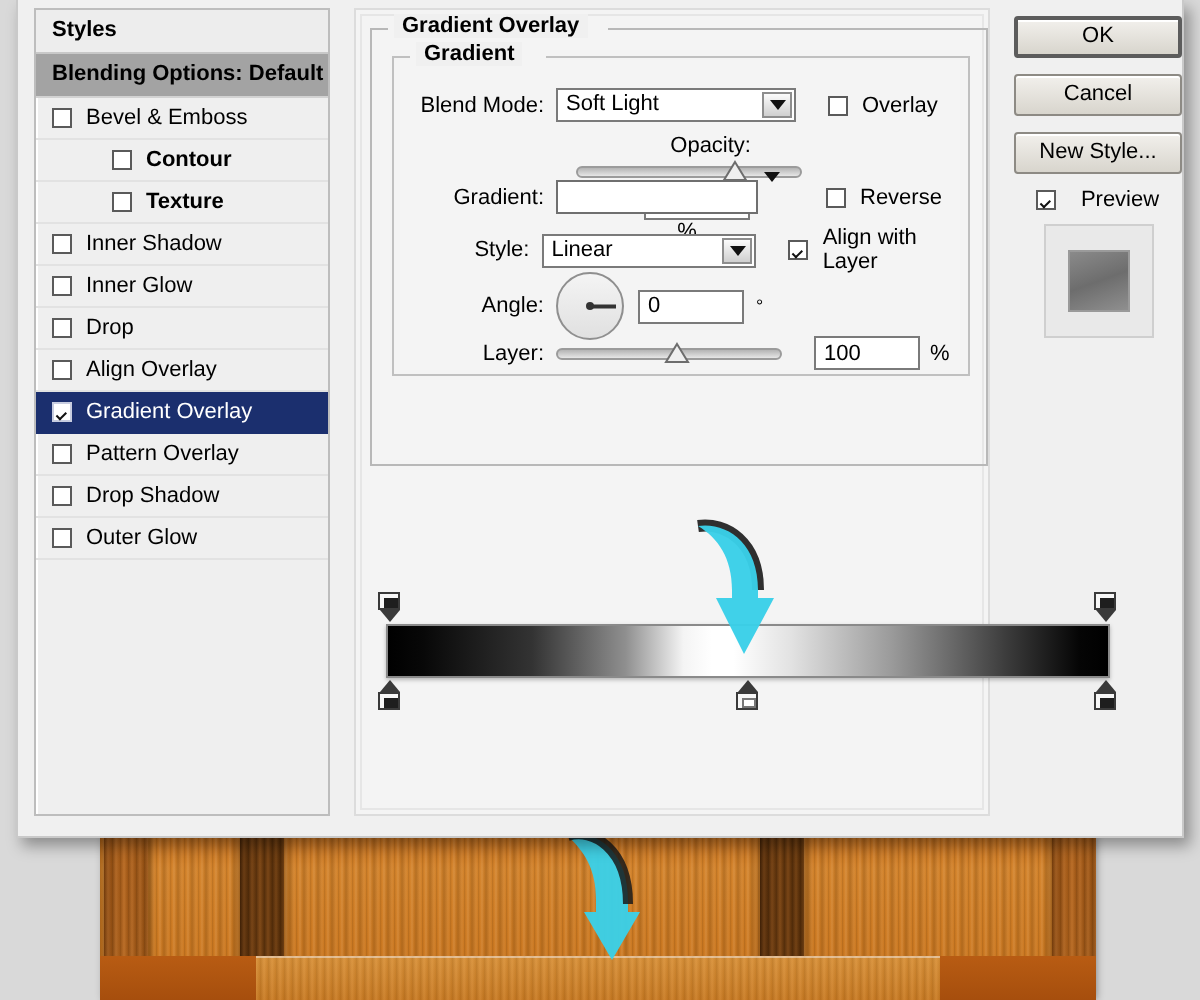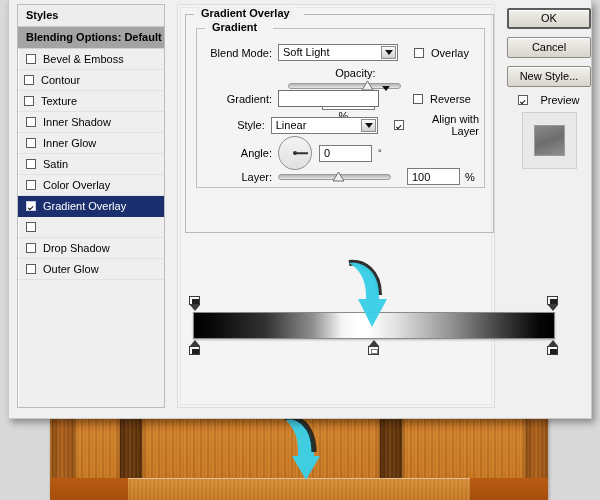--- a/index.html
+++ b/index.html
@@ -85,21 +85,21 @@
     background:#a3a3a3;border-bottom:1px solid #d2d2d2;
     font-weight:bold;font-size:11px;
   }
   .sl-item{
     height:20px;line-height:20px;
     border-bottom:1px solid #e2e2e2;
     display:flex;align-items:center;
     padding-left:8px;
     font-size:11px;
   }
-  .sl-item.indent{padding-left:6px;}
+  .sl-item.indent{padding-left:38px;font-weight:bold;}
   .sl-item.selected{background:#1b2f6e;color:#fff;border-bottom:1px solid #1b2f6e;}
   .cbx{
     width:10px;height:10px;box-sizing:border-box;
     border:1px solid #5a5a5a;background:#fff;
     margin-right:7px;flex:0 0 auto;position:relative;
   }
   .cbx.checked::after{
     content:"";position:absolute;left:1px;top:4px;
     width:4px;height:1.5px;border-left:1.6px solid #111;border-bottom:1.6px solid #111;
     transform:rotate(-45deg);
@@ -307,32 +307,33 @@
     <div class="sl-item">
       <span class="cbx"></span>
       <span>Inner Shadow</span>
     </div>
     <div class="sl-item">
       <span class="cbx"></span>
       <span>Inner Glow</span>
     </div>
     <div class="sl-item">
       <span class="cbx"></span>
-      <span>Satin</span>
-    </div>
-    <div class="sl-item">
-      <span class="cbx"></span>
-      <span>Color Overlay</span>
+      <span>Drop</span>
+    </div>
+    <div class="sl-item">
+      <span class="cbx"></span>
+      <span>Align Overlay</span>
     </div>
     <div class="sl-item selected">
       <span class="cbx checked"></span>
       <span>Gradient Overlay</span>
     </div>
     <div class="sl-item">
       <span class="cbx"></span>
+      <span>Pattern Overlay</span>
     </div>
     <div class="sl-item">
       <span class="cbx"></span>
       <span>Drop Shadow</span>
     </div>
     <div class="sl-item">
       <span class="cbx"></span>
       <span>Outer Glow</span>
     </div>
   </div>
@@ -389,21 +390,21 @@
       </div>
 
       <div class="row" style="left:6px;top:85px;width:276px;">
         <span class="lbl" style="width:69px;">Style:</span>
         <span class="combo" style="margin-left:6px;width:120px;">
           <span class="txt">Linear</span>
           <span class="arrowbox">
               <span class="tri-down"></span>
             </span>
         </span>
-        <span class="chk-row" style="margin-left:16px;text-align:right;">
+        <span class="chk-row" style="margin-left:16px;">
           <span class="cbx checked"></span>
           <span>Align with Layer</span>
         </span>
       </div>
 
       <div class="row" style="left:6px;top:108px;width:200px;">
         <span class="lbl" style="width:69px;">Angle:</span>
         <span class="angle-dial" style="margin-left:6px;">
           <span class="angle-dot"></span>
         </span>

